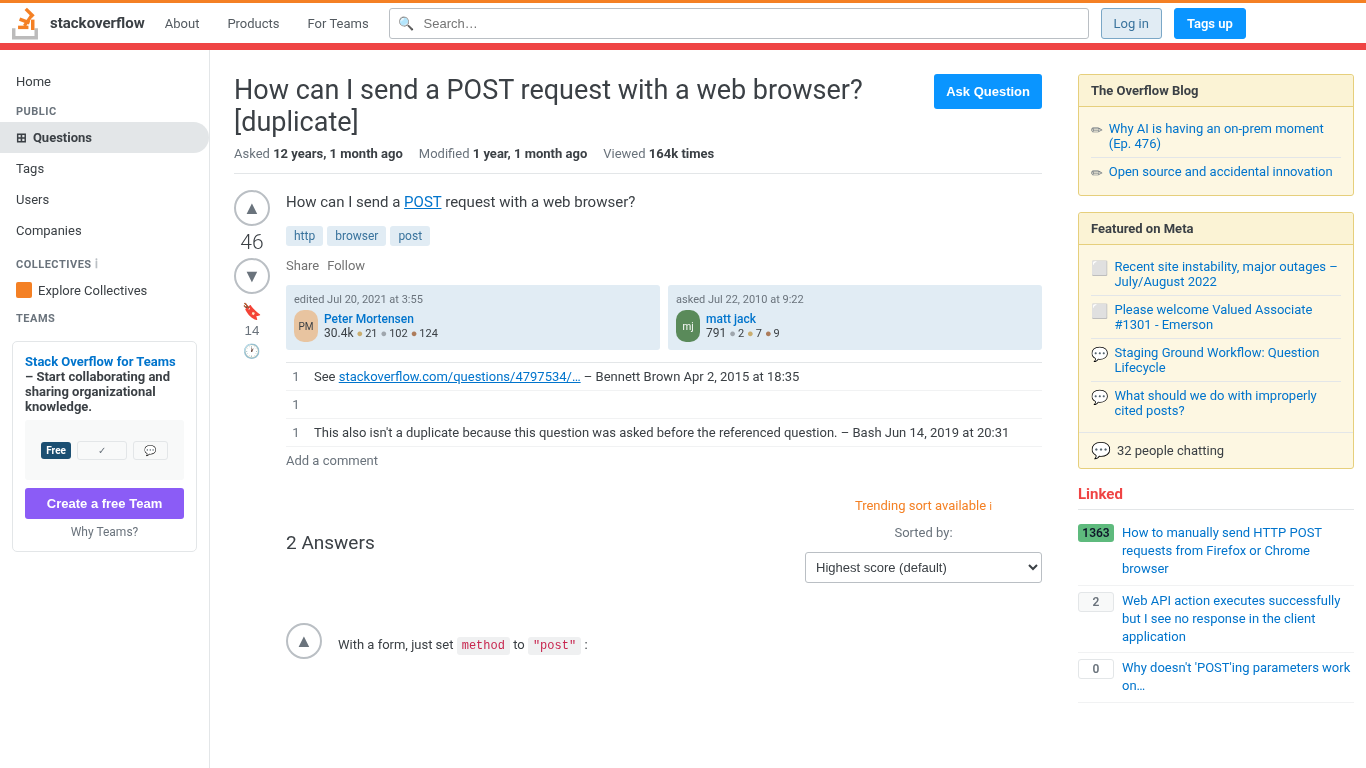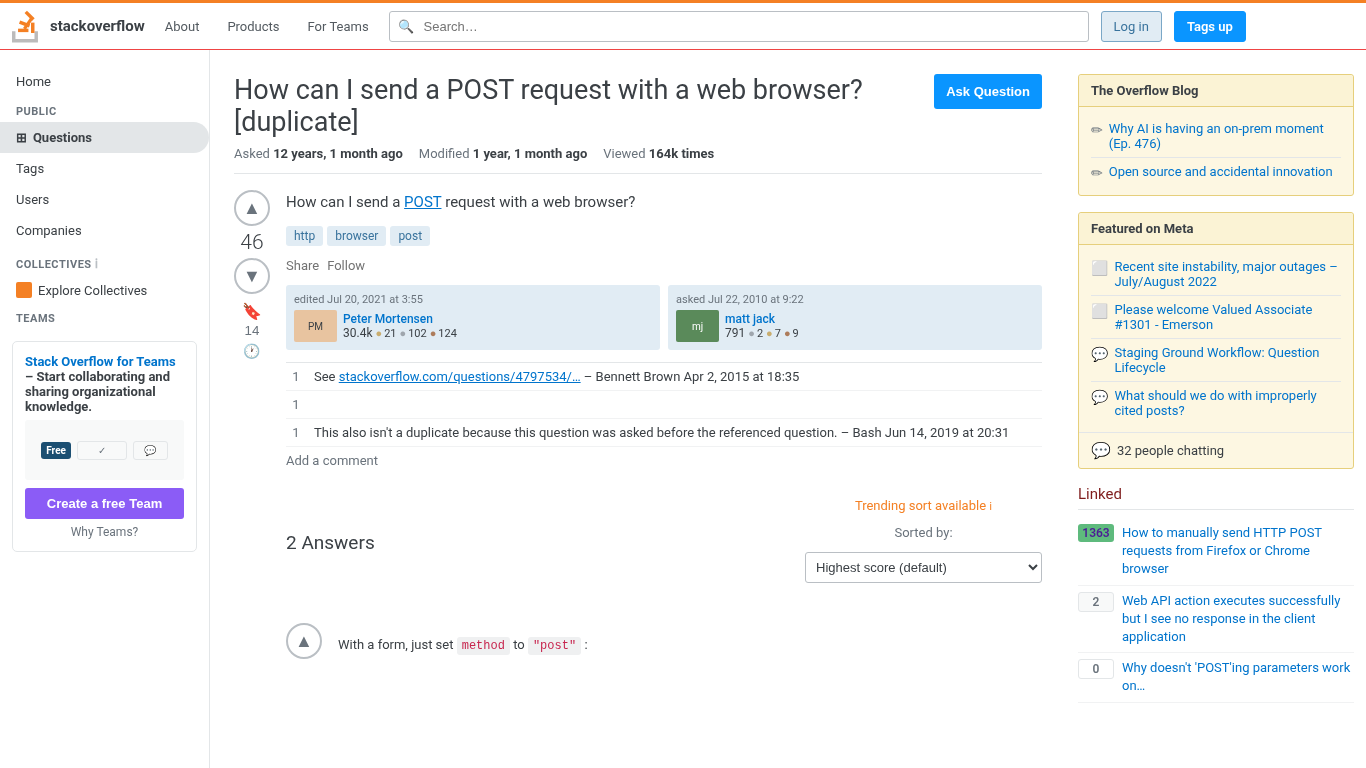--- a/index.html
+++ b/index.html
@@ -1,19 +1,19 @@
 <!DOCTYPE html>
 <html><head>
   <meta charset="utf-8">
   <style>
     * { box-sizing: border-box; margin: 0; padding: 0; }
     body { font-family: -apple-system, BlinkMacSystemFont, 'Segoe UI', Roboto, Arial, sans-serif; font-size: 13px; color: #3b4045; background: #fff; }
 
     
-    #topbar { display: flex; align-items: center; height: 50px; background: #fff; border-top: 3px solid #f48024; border-bottom: 1px solid #ef4444; padding: 0 12px; gap: 12px; position: fixed; top: 0; left: 0; right: 0; z-index: 100; }
+    #topbar { display: flex; align-items: center; height: 50px; background: #fff; border-top: 3px solid #f48024; border-bottom: 7px solid #ef4444; padding: 0 12px; gap: 12px; position: fixed; top: 0; left: 0; right: 0; z-index: 100; }
     #logo { display: flex; align-items: center; gap: 6px; text-decoration: none; }
     .nav-link { color: #535a60; text-decoration: none; font-size: 13px; padding: 4px 8px; border-radius: 3px; cursor: pointer; }
     #search-bar { flex: 1; max-width: 700px; position: relative; }
     #search-bar input { width: 100%; padding: 7px 10px 7px 34px; border: 1px solid #babfc4; border-radius: 3px; font-size: 13px; color: #3b4045; }
     #search-icon-wrap { position: absolute; left: 10px; top: 50%; transform: translateY(-50%); color: #838c95; }
     .nav-btn { padding: 7px 12px; border-radius: 3px; font-size: 13px; cursor: pointer; border: 1px solid; text-decoration: none; }
     .nav-btn-login { color: #39739d; border-color: #7aa7c7; background: #e1ecf4; }
     .nav-btn-signup { color: #fff; border-color: #0a95ff; background: #0a95ff; font-weight: 600; }
 
     
@@ -60,21 +60,21 @@
 
     
     .post-actions { display: flex; gap: 8px; align-items: center; font-size: 13px; margin: 12px 0; }
     .post-action-link { color: #737373; cursor: pointer; text-decoration: none; }
 
     
     .user-cards { display: flex; gap: 8px; margin-top: 8px; flex-wrap: wrap; }
     .user-card { background: #e1ecf4; border-radius: 3px; padding: 8px; font-size: 12px; flex: 1; min-width: 180px; }
     .user-card-label { color: #6a737c; font-size: 11px; margin-bottom: 4px; }
     .user-card-info { display: flex; align-items: center; gap: 6px; }
-    .user-avatar { width: 43px; height: 32px; border-radius: 2px; background: #ccc; display: flex; align-items: center; justify-content: center; font-size: 10px; overflow: hidden; text-align: center; }
+    .user-avatar { width: 24px; height: 32px; border-radius: 10px; background: #ccc; display: flex; align-items: center; justify-content: center; font-size: 10px; overflow: hidden; text-align: center; }
     .user-name { color: #0074cc; font-weight: 500; cursor: pointer; }
     .user-rep { color: #3b4045; }
     .badge { display: inline-flex; align-items: center; gap: 2px; font-size: 11px; }
     .badge-gold::before { content: '●'; color: #c9ad6f; }
     .badge-silver::before { content: '●'; color: #9fa6ad; }
     .badge-bronze::before { content: '●'; color: #ad7c5b; }
 
     
     .comments-section { border-top: 1px solid #e3e6e8; margin-top: 12px; }
     .comment { display: flex; gap: 8px; padding: 6px 0; border-bottom: 1px solid #f1f2f3; font-size: 13px; color: #3b4045; }
@@ -104,24 +104,24 @@
     .sidebar-link { display: flex; align-items: flex-start; gap: 6px; padding: 6px 0; border-bottom: 1px solid #e3e6e8; color: #3b4045; font-size: 13px; }
     .sidebar-link:last-child { border-bottom: none; }
     .sidebar-link a { color: #0074cc; text-decoration: none; }
     .pencil-icon { color: #6a737c; font-size: 14px; margin-top: 1px; }
     .meta-icon { color: #6a737c; font-size: 14px; margin-top: 1px; }
 
     .chat-count { display: flex; align-items: center; gap: 6px; padding: 8px 12px; font-size: 13px; color: #3b4045; border-top: 1px solid #e3e6e8; }
     .chat-icon { font-size: 16px; color: #6a737c; }
 
     .linked-section { margin-top: 16px; }
-    .linked-title { font-size: 15px; font-weight: 400; color: #7f1d1d; margin-bottom: 8px; padding-bottom: 6px; border-bottom: 1px solid #e3e6e8; }
+    .linked-title { font-size: 15px; font-weight: 700; color: #ef4444; margin-bottom: 8px; padding-bottom: 6px; border-bottom: 1px solid #e3e6e8; }
     .linked-item { display: flex; gap: 8px; align-items: flex-start; padding: 6px 0; border-bottom: 1px solid #f1f2f3; }
     .linked-score { min-width: 36px; text-align: center; padding: 2px 4px; border-radius: 3px; font-size: 12px; font-weight: 600; }
-    .linked-score-high { background: #5eba7d; color: #4c1d95; }
+    .linked-score-high { background: #5eba7d; color: #0f172a; }
     .linked-score-low { background: #f8f9f9; color: #6a737c; border: 1px solid #e3e6e8; }
     .linked-score-zero { background: #fff; color: #6a737c; border: 1px solid #e3e6e8; }
     .linked-item a { color: #0074cc; font-size: 13px; text-decoration: none; line-height: 1.4; }
 
     .q-text { font-size: 15px; line-height: 1.6; margin-bottom: 12px; }
     .q-text a { color: #0074cc; }
     .collectives-link { display: flex; align-items: center; gap: 6px; padding: 6px 16px; color: #3b4045; text-decoration: none; font-size: 13px; cursor: pointer; }
     .collective-icon { width: 16px; height: 16px; background: #f48024; border-radius: 2px; display: inline-flex; align-items: center; justify-content: center; }
     .collective-icon svg { width: 12px; height: 12px; fill: #fff; }
     .info-icon { color: #babfc4; font-size: 13px; cursor: pointer; }

